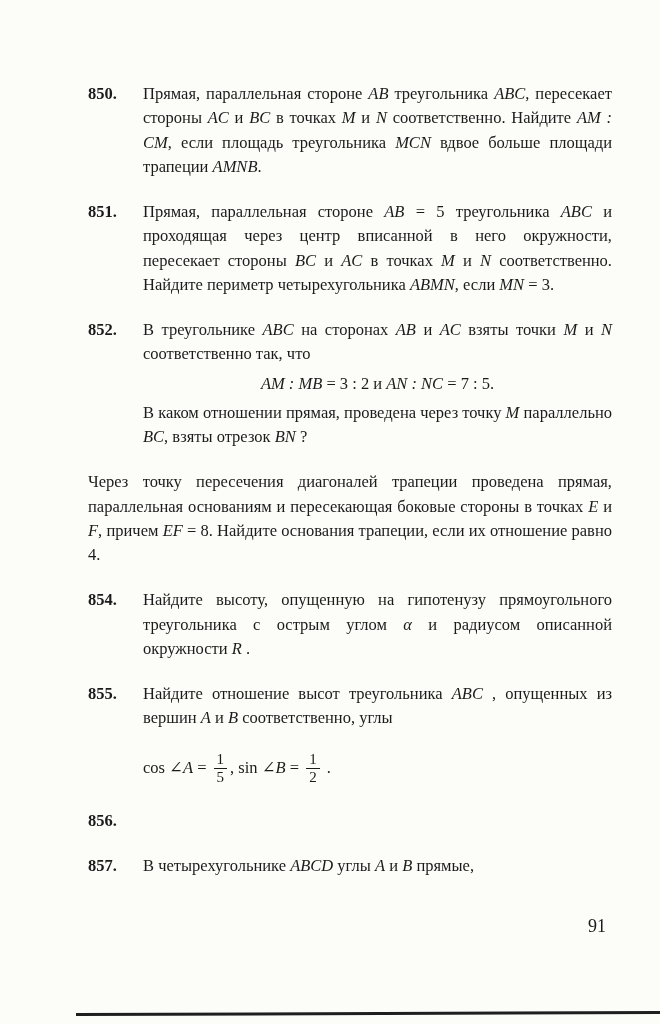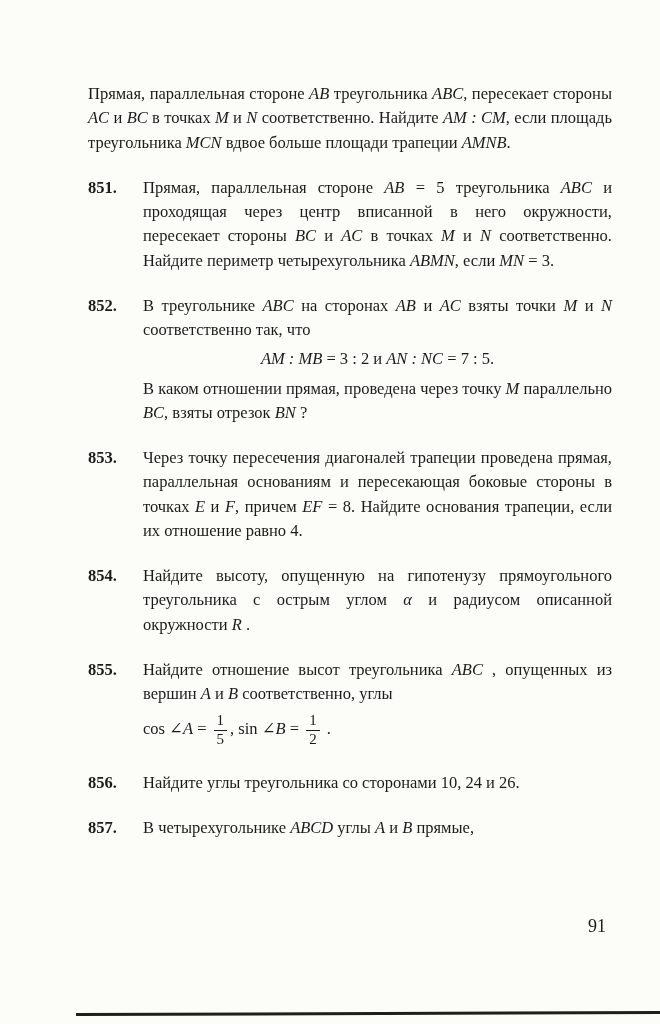--- a/index.html
+++ b/index.html
@@ -23,21 +23,21 @@
   }
   .problem { display: flex; margin-bottom: 21px; }
   .problem-number {
     width: 55px;
     flex-shrink: 0;
     font-weight: bold;
   }
   .problem-body { flex: 1; min-width: 0; }
   .para.justify { text-align: justify; }
   .para.center  { text-align: center; margin: 5px 0; }
-  .para.formula-left { text-align: left; margin: 7px 0 2px; }
+  .para.formula-left { text-align: left; margin: 21px 0 2px; }
   .math { font-style: italic; }
   .frac {
     display: inline-block;
     vertical-align: middle;
     text-align: center;
     margin: 0 3px;
     line-height: 1.05;
     font-size: 15px;
   }
   .frac .num { display: block; border-bottom: 1px solid #1b1b1b; padding: 0 3px 1px; }
@@ -56,62 +56,59 @@
     height: 3px;
     background: #1e1e1e;
     transform: rotate(-0.2deg);
   }
 </style>
 </head>
 <body>
 
 <div class="content">
     <div class="problem">
+      <div class="problem-number">850.</div>
       <div class="problem-body">
         <div class="para justify"><span>Прямая, параллельная стороне </span><span class="math">AB</span><span> треугольника </span><span class="math">ABC</span><span>, пересекает стороны </span><span class="math">AC</span><span> и </span><span class="math">BC</span><span> в точках </span><span class="math">M</span><span> и </span><span class="math">N</span><span> соответственно. Найдите </span><span class="math">AM : CM</span><span>, если площадь треугольника </span><span class="math">MCN</span><span> вдвое больше площади трапеции </span><span class="math">AMNB</span><span>.</span></div>
       </div>
     </div>
     <div class="problem">
       <div class="problem-number">851.</div>
       <div class="problem-body">
         <div class="para justify"><span>Прямая, параллельная стороне </span><span class="math">AB</span><span> = 5 треугольника </span><span class="math">ABC</span><span> и проходящая через центр вписанной в него окружности, пересекает стороны </span><span class="math">BC</span><span> и </span><span class="math">AC</span><span> в точках </span><span class="math">M</span><span> и </span><span class="math">N</span><span> соответственно. Найдите периметр четырехугольника </span><span class="math">ABMN</span><span>, если </span><span class="math">MN</span><span> = 3.</span></div>
       </div>
     </div>
     <div class="problem">
       <div class="problem-number">852.</div>
       <div class="problem-body">
         <div class="para justify"><span>В треугольнике </span><span class="math">ABC</span><span> на сторонах </span><span class="math">AB</span><span> и </span><span class="math">AC</span><span> взяты точки </span><span class="math">M</span><span> и </span><span class="math">N</span><span> соответственно так, что</span></div>
         <div class="para center"><span class="math">AM : MB</span><span> = 3 : 2 и </span><span class="math">AN : NC</span><span> = 7 : 5.</span></div>
         <div class="para justify"><span>В каком отношении прямая, проведена через точку </span><span class="math">M</span><span> параллельно </span><span class="math">BC</span><span>, взяты отрезок </span><span class="math">BN</span><span> ?</span></div>
       </div>
     </div>
     <div class="problem">
-      <div class="problem-number">853.</div>
       <div class="problem-body">
         <div class="para justify"><span>Через точку пересечения диагоналей трапеции проведена прямая, параллельная основаниям и пересекающая боковые стороны в точках </span><span class="math">E</span><span> и </span><span class="math">F</span><span>, причем </span><span class="math">EF</span><span> = 8. Найдите основания трапеции, если их отношение равно 4.</span></div>
       </div>
     </div>
     <div class="problem">
       <div class="problem-number">854.</div>
       <div class="problem-body">
         <div class="para justify"><span>Найдите высоту, опущенную на гипотенузу прямоугольного треугольника с острым углом </span><span class="math">α</span><span> и радиусом описанной окружности </span><span class="math">R</span><span> .</span></div>
       </div>
     </div>
     <div class="problem">
       <div class="problem-number">855.</div>
       <div class="problem-body">
         <div class="para justify"><span>Найдите отношение высот треугольника </span><span class="math">ABC</span><span> , опущенных из вершин </span><span class="math">A</span><span> и </span><span class="math">B</span><span> соответственно, углы</span></div>
         <div class="para formula-left"><span>cos ∠</span><span class="math">A</span><span> = </span><span class="frac"><span class="num">1</span><span class="den">5</span></span><span>,  sin ∠</span><span class="math">B</span><span> = </span><span class="frac"><span class="num">1</span><span class="den">2</span></span><span> .</span></div>
       </div>
     </div>
     <div class="problem">
       <div class="problem-number">856.</div>
-      <div class="problem-body">
-        <div class="para justify"><span>Найдите углы треугольника со сторонами 10, 24 и 26.</span></div>
-      </div>
     </div>
     <div class="problem">
       <div class="problem-number">857.</div>
       <div class="problem-body">
         <div class="para justify"><span>В четырехугольнике </span><span class="math">ABCD</span><span> углы </span><span class="math">A</span><span> и </span><span class="math">B</span><span> прямые,</span></div>
       </div>
     </div>
   </div>
 
 <div class="page-number">91</div>

